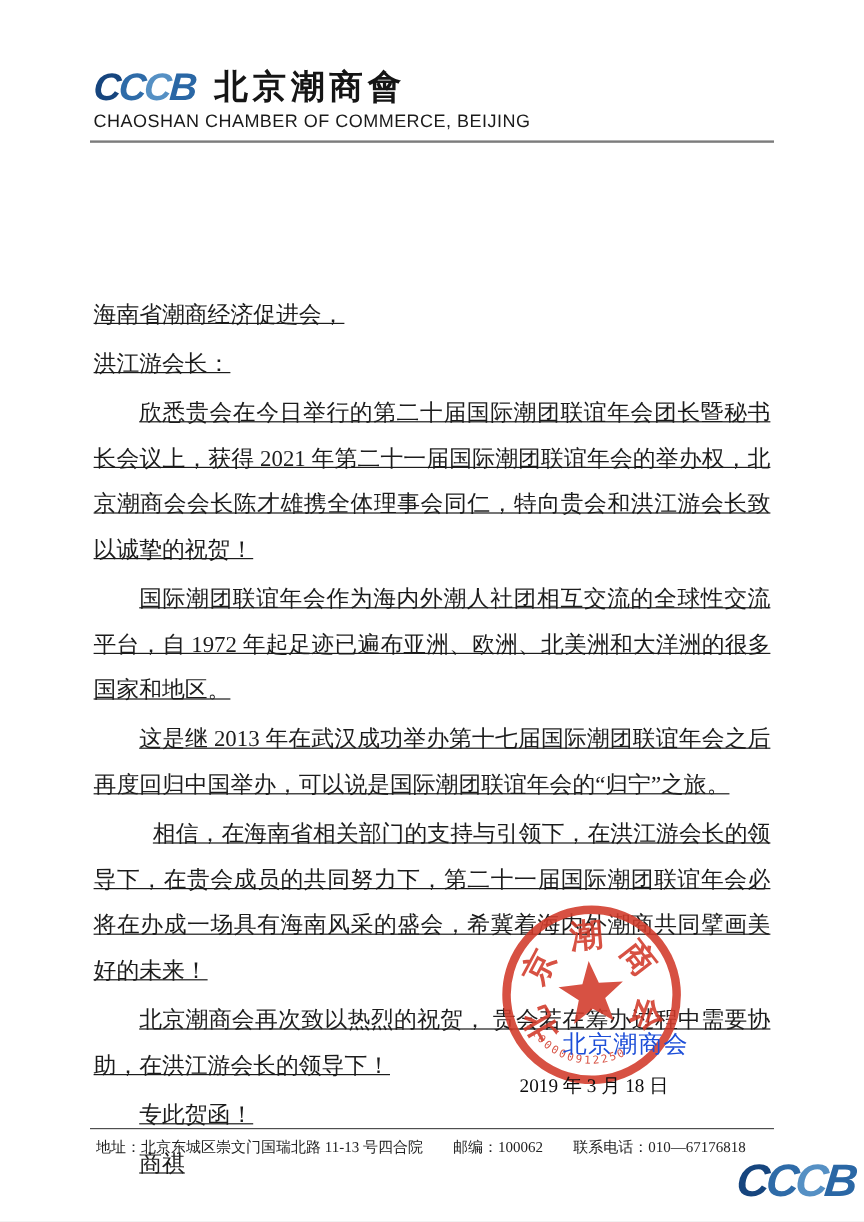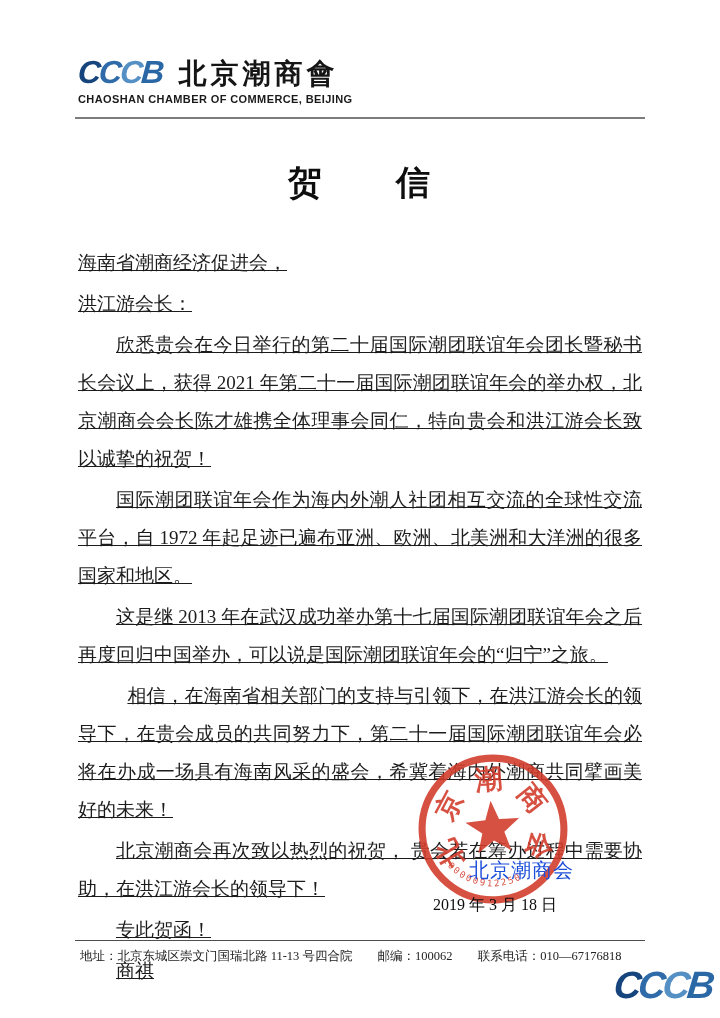--- a/index.html
+++ b/index.html
@@ -29,21 +29,21 @@
   .c4 { color:#2a67a5; }
   .logo-cn {
     font-size:28px; font-weight:bold; color:#151515;
     margin-left:16px; letter-spacing:4px;
     font-family:"Liberation Serif","DejaVu Serif",serif;
     white-space:nowrap;
   }
   .logo-sub {
     margin-top:5px;
     font-family:"Liberation Sans","DejaVu Sans",sans-serif;
-    font-weight:bold; font-size:11px; letter-spacing:0.4px;
+    font-weight:normal; font-size:15px; letter-spacing:0.4px;
     color:#1a1a1a; white-space:nowrap;
   }
   .header-rule {
     position:absolute; top:117px; left:75px; right:75px;
     border-top:2px solid #7c7c7c;
   }
 
   
   .letter-title {
     position:absolute; top:160px; left:0; right:0;
@@ -115,21 +115,20 @@
 
   <div class="header-logo">
     <div class="logo-row">
       <div class="logo-cccb"><span class="c1">C</span><span class="c2">C</span><span class="c3">C</span><span class="c4">B</span></div>
       <div class="logo-cn">北京潮商會</div>
     </div>
     <div class="logo-sub">CHAOSHAN CHAMBER OF COMMERCE, BEIJING</div>
   </div>
   <div class="header-rule"></div>
 
-  <div class="letter-title">贺　　信</div>
 
   <div class="letter-body">
     <p class="salutation">海南省潮商经济促进会，</p>
     <p class="salutation">洪江游会长：</p>
     <p class="para">欣悉贵会在今日举行的第二十届国际潮团联谊年会团长暨秘书长会议上，获得 2021 年第二十一届国际潮团联谊年会的举办权，北京潮商会会长陈才雄携全体理事会同仁，特向贵会和洪江游会长致以诚挚的祝贺！</p>
     <p class="para">国际潮团联谊年会作为海内外潮人社团相互交流的全球性交流平台，自 1972 年起足迹已遍布亚洲、欧洲、北美洲和大洋洲的很多国家和地区。</p>
     <p class="para">这是继 2013 年在武汉成功举办第十七届国际潮团联谊年会之后再度回归中国举办，可以说是国际潮团联谊年会的“归宁”之旅。</p>
     <p class="para-extra para">相信，在海南省相关部门的支持与引领下，在洪江游会长的领导下，在贵会成员的共同努力下，第二十一届国际潮团联谊年会必将在办成一场具有海南风采的盛会，希冀着海内外潮商共同擘画美好的未来！</p>
     <p class="para">北京潮商会再次致以热烈的祝贺，  贵会若在筹办过程中需要协助，在洪江游会长的领导下！</p>
     <p class="closing">专此贺函！</p>

